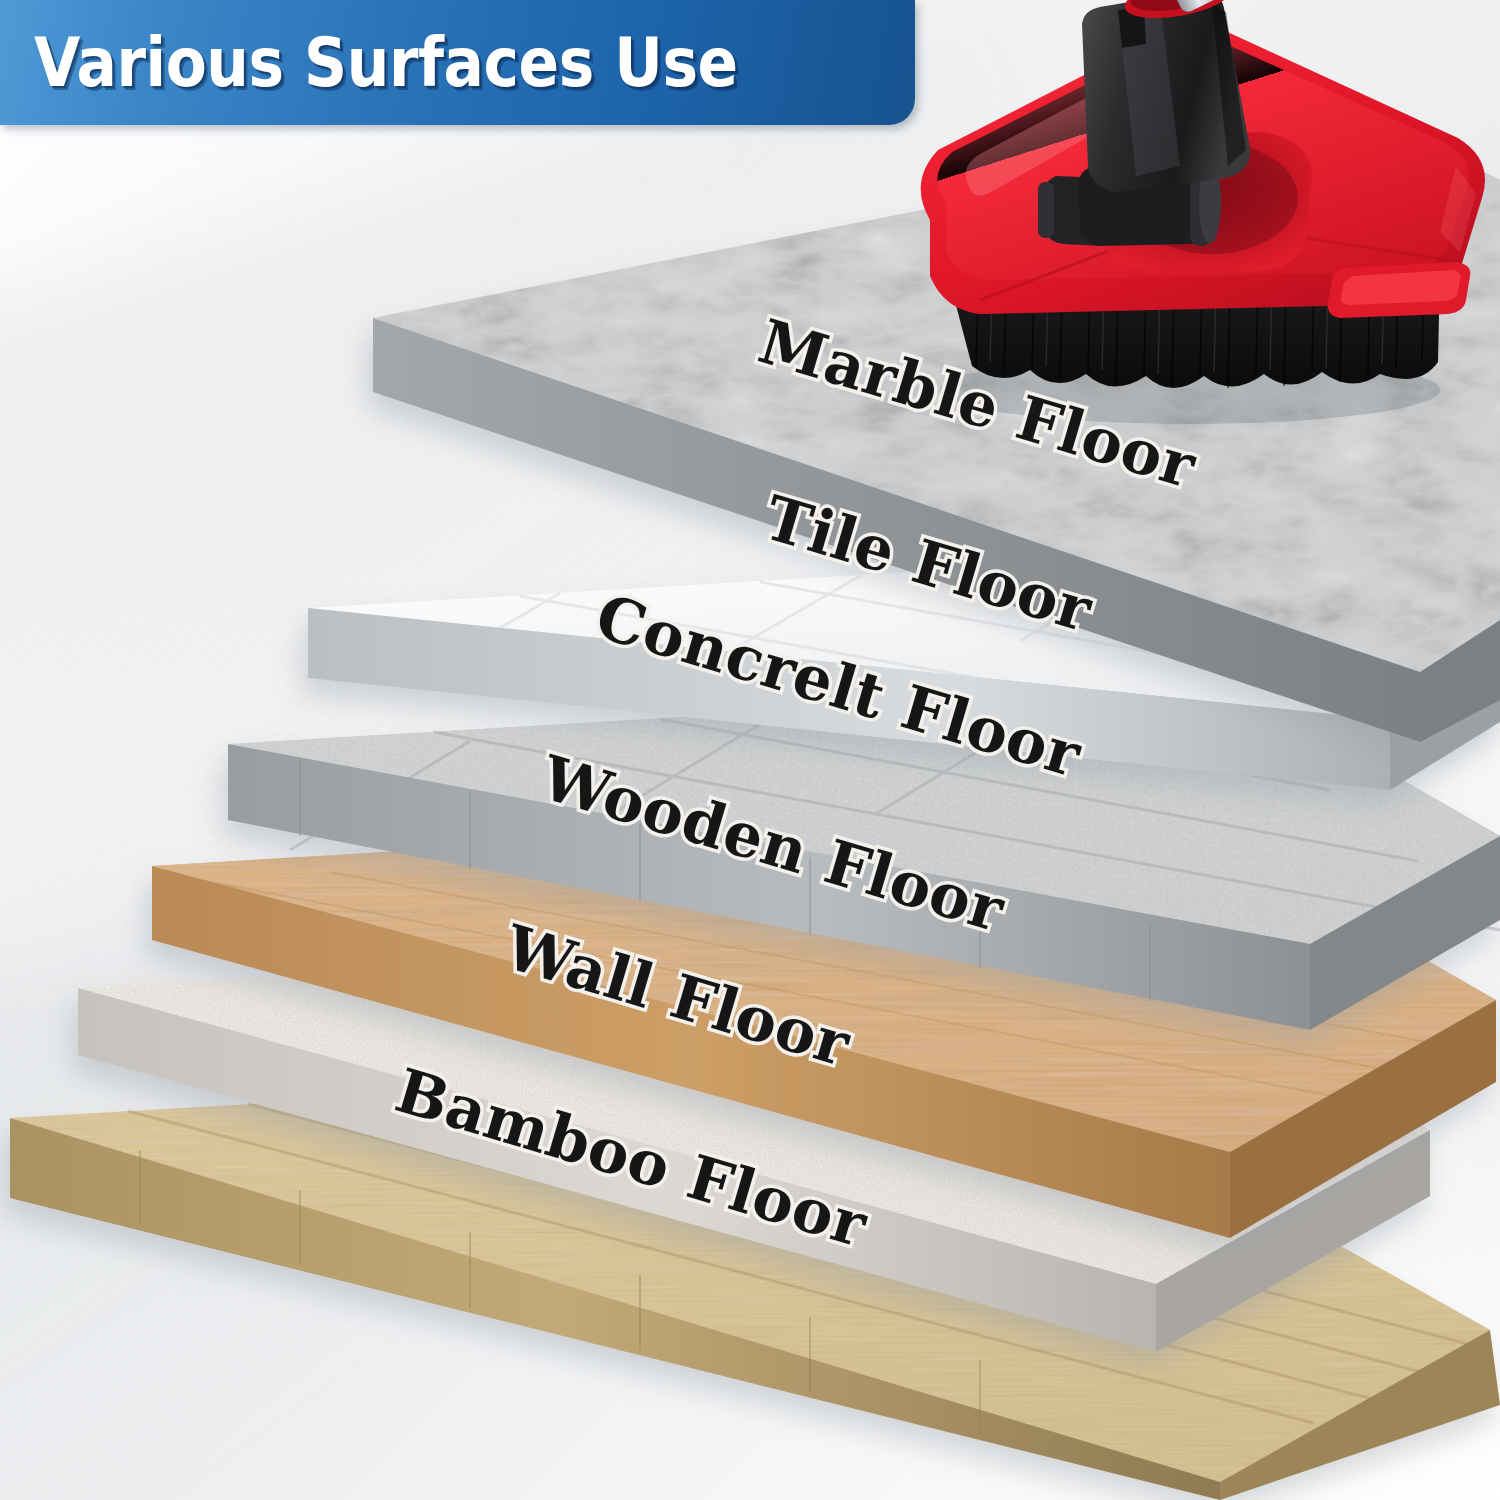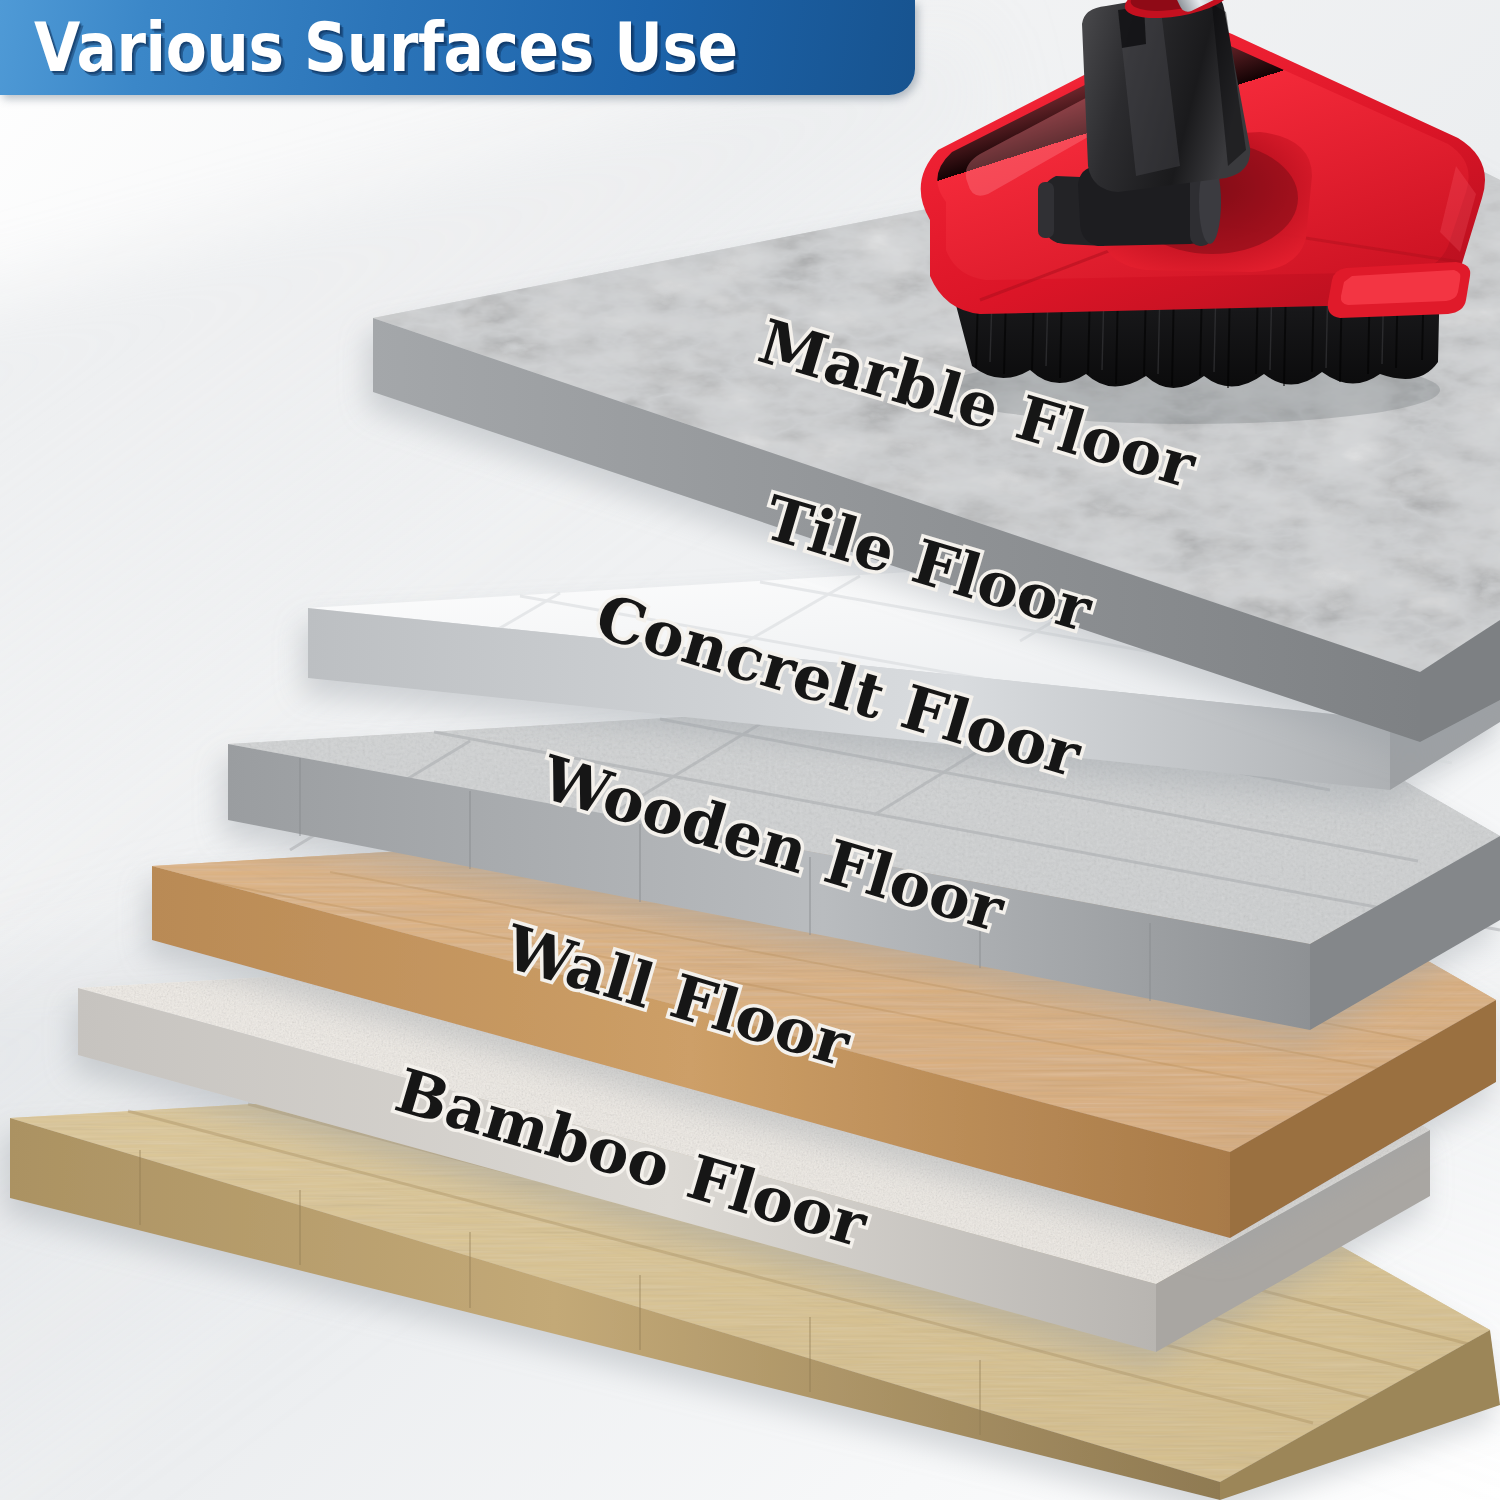--- a/index.html
+++ b/index.html
@@ -17,21 +17,21 @@
      background:linear-gradient(160deg,rgba(200,205,210,.30),rgba(200,205,210,0) 62%);
      transform:rotate(-16deg);filter:blur(38px);}
   .bgshade.b{left:-260px;top:880px;width:1250px;height:620px;
      background:linear-gradient(160deg,rgba(196,201,207,.34),rgba(196,201,207,0) 60%);
      transform:rotate(-16deg);filter:blur(42px);}
   .bgshade.c{right:-160px;top:950px;width:900px;height:620px;
      background:linear-gradient(200deg,rgba(205,210,215,.22),rgba(205,210,215,0) 65%);
      filter:blur(40px);}
 
   
-  #banner{position:absolute;left:0;top:0;width:915px;height:95px;
+  #banner{position:absolute;left:0;top:0;width:915px;height:125px;
           border-bottom-right-radius:26px;
           background:linear-gradient(100deg,#4f9ad6 0%,#3b87c8 16%,#2b74b8 42%,#1d64ab 70%,#17538f 100%);
           box-shadow:3px 4px 9px rgba(60,80,100,.35);
           display:flex;align-items:center;z-index:40;}
   #banner-title{margin-left:34px;color:#fff;
      font-family:"DejaVu Sans",sans-serif;
      font-weight:700;font-size:68px;letter-spacing:-0.5px;
      transform:scaleX(.88);transform-origin:left center;
      text-shadow:4px 4px 0 rgba(10,40,80,.42), 2px 2px 1px rgba(10,40,80,.5);
      white-space:nowrap;}

